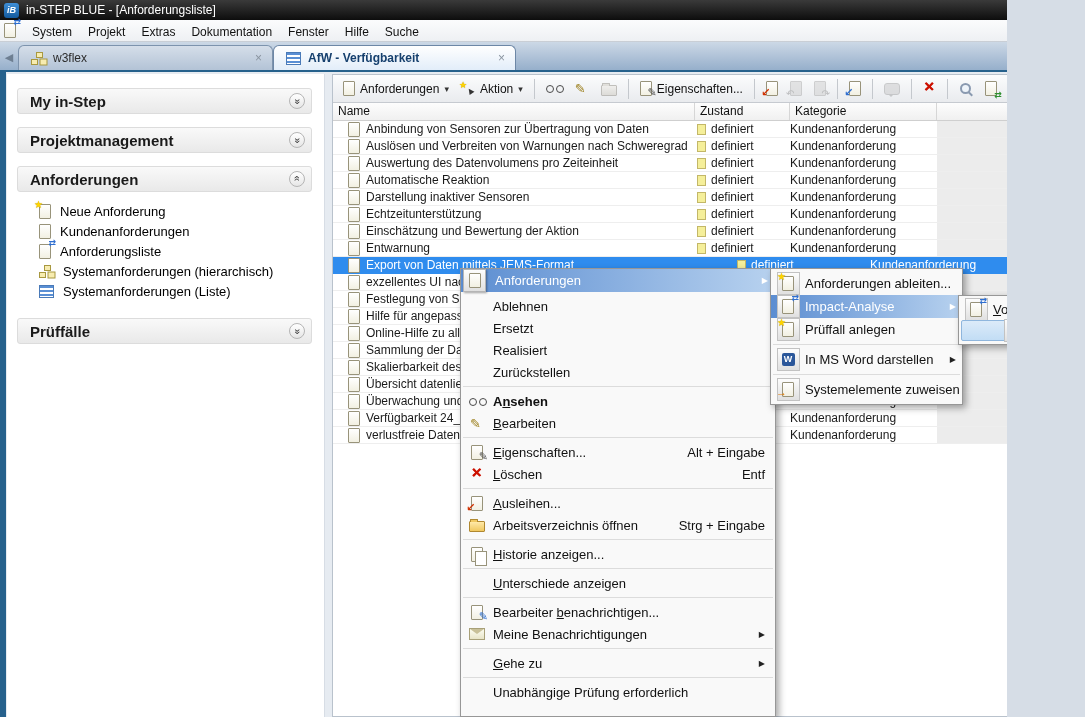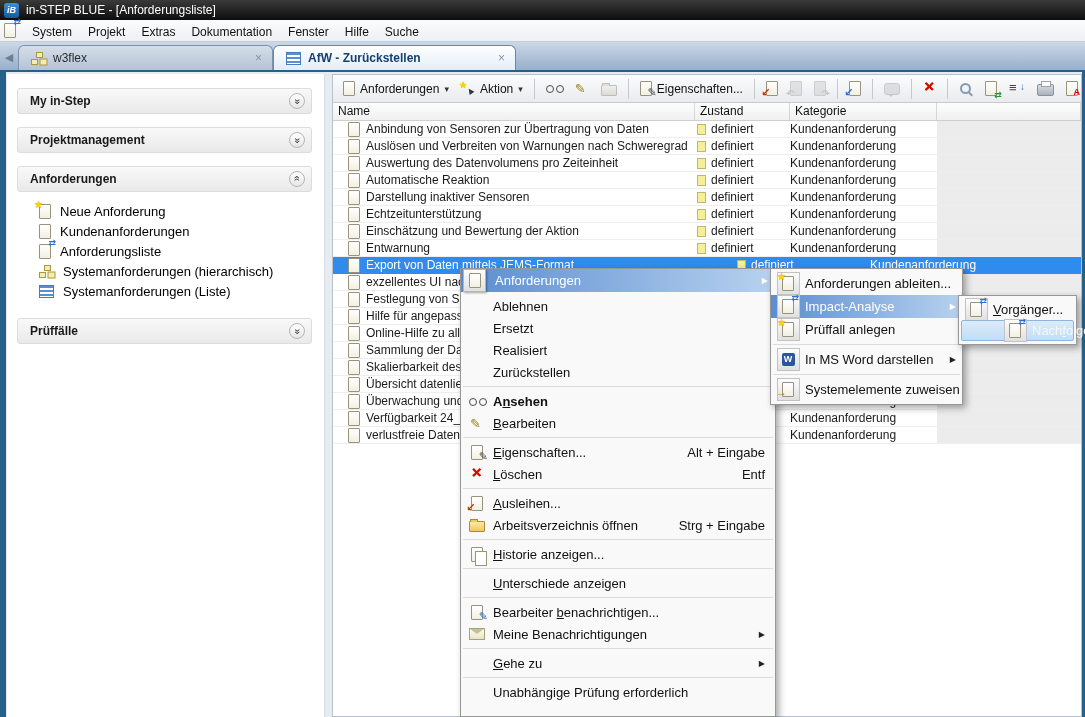--- a/index.html
+++ b/index.html
@@ -1,16 +1,16 @@
 <!DOCTYPE html>
 <html><head>
 <meta charset="utf-8">
 <style>
   html,body{margin:0;padding:0;background:#d6dde6;font-family:"Liberation Sans","DejaVu Sans",sans-serif;}
-  .screen{position:relative;width:1085px;height:717px;overflow:hidden;background:#e9edf2;}
+  .screen{position:relative;width:1007px;height:717px;overflow:hidden;background:#e9edf2;}
 
   
   .titlebar{position:absolute;left:0;top:0;width:1085px;height:20px;background:linear-gradient(#3a3a3a,#0d0d0d);display:flex;align-items:center;gap:7px;padding-left:4px;box-sizing:border-box;}
   .applogo{width:15px;height:15px;border-radius:3px;background:linear-gradient(#3f8fd6,#135a9e);color:#fff;font-size:9px;font-weight:bold;font-style:italic;display:flex;align-items:center;justify-content:center;flex:none;}
   .titletext{color:#fff;font-size:12px;white-space:nowrap;}
 
   
   .menubar{position:absolute;left:0;top:20px;width:1085px;height:22px;background:linear-gradient(#fbfcfd,#eef0f3);border-bottom:1px solid #c9ced5;display:flex;align-items:center;box-sizing:border-box;padding-left:4px;}
   .menubar .winico{margin-right:8px;}
   .mbitem{font-size:12px;color:#111;padding:2px 8px;white-space:nowrap;}
@@ -23,21 +23,21 @@
   .tab.active{width:243px;background:linear-gradient(#ffffff,#e2edf9);font-weight:bold;color:#16406e;border-color:#6d87a6;}
   .tabclose{margin-left:auto;color:#8a94a0;font-size:12px;font-weight:normal;}
 
   
   .contentframe{position:absolute;left:0;top:72px;width:1085px;height:645px;background:#e6ebf1;border-left:6px solid #26618c;border-right:3px solid #26618c;box-sizing:border-box;}
 
   
   .sidebar{position:absolute;left:7px;top:74px;width:318px;height:643px;background:#fff;border-right:1px solid #d7dde5;box-sizing:border-box;padding-top:14px;}
   .section{margin:0 12px 13px 10px;}
   .shead{height:26px;background:linear-gradient(#f9f9f9,#e9e9e9);border:1px solid #dcdcdc;border-radius:3px;display:flex;align-items:center;padding:0 6px 0 12px;box-sizing:border-box;}
-  .stitle{font-size:12px;font-weight:bold;color:#1a1a1a;}
+  .stitle{font-size:15px;font-weight:bold;color:#1a1a1a;}
   .chevbtn{margin-left:auto;width:16px;height:16px;border-radius:50%;border:1px solid #b5b5b5;background:linear-gradient(#fff,#e6e6e6);display:flex;align-items:center;justify-content:center;padding:0;}
   .chev{display:inline-block;font-size:10px;color:#333;letter-spacing:-1px;line-height:1;}
   .chev.down{transform:rotate(90deg);}
   .chev.up{transform:rotate(-90deg);}
   .sitems{padding:9px 0 4px 22px;}
   .sitem{height:20px;display:flex;align-items:center;gap:9px;font-size:13px;color:#000000;}
 
   
   .main{position:absolute;left:332px;top:74px;width:750px;height:643px;background:#fff;border:1px solid #b9c2cc;box-sizing:border-box;}
   .toolbar{height:27px;background:linear-gradient(#fbfcfd,#e9ebee);border-bottom:1px solid #c6cad0;display:flex;align-items:center;padding:0 5px;gap:2px;}
@@ -152,21 +152,21 @@
 
   <div class="tabbar">
     <span class="navarrow">◀</span>
     <div class="tab inactive">
       <span class="icon i-hierarchy-icon"></span>
       <span>w3flex</span>
       <span class="tabclose">×</span>
     </div>
     <div class="tab active">
       <span class="icon i-list-icon"></span>
-      <span>AfW - Zurückstellen</span>
+      <span>AfW - Verfügbarkeit</span>
       <span class="tabclose">×</span>
     </div>
   </div>
 
   <div class="contentframe"></div>
   <div class="sidebar" id="sidebar">
       <div class="section">
         <div class="shead">
           <span class="stitle">My in-Step</span>
           <button class="chevbtn">

